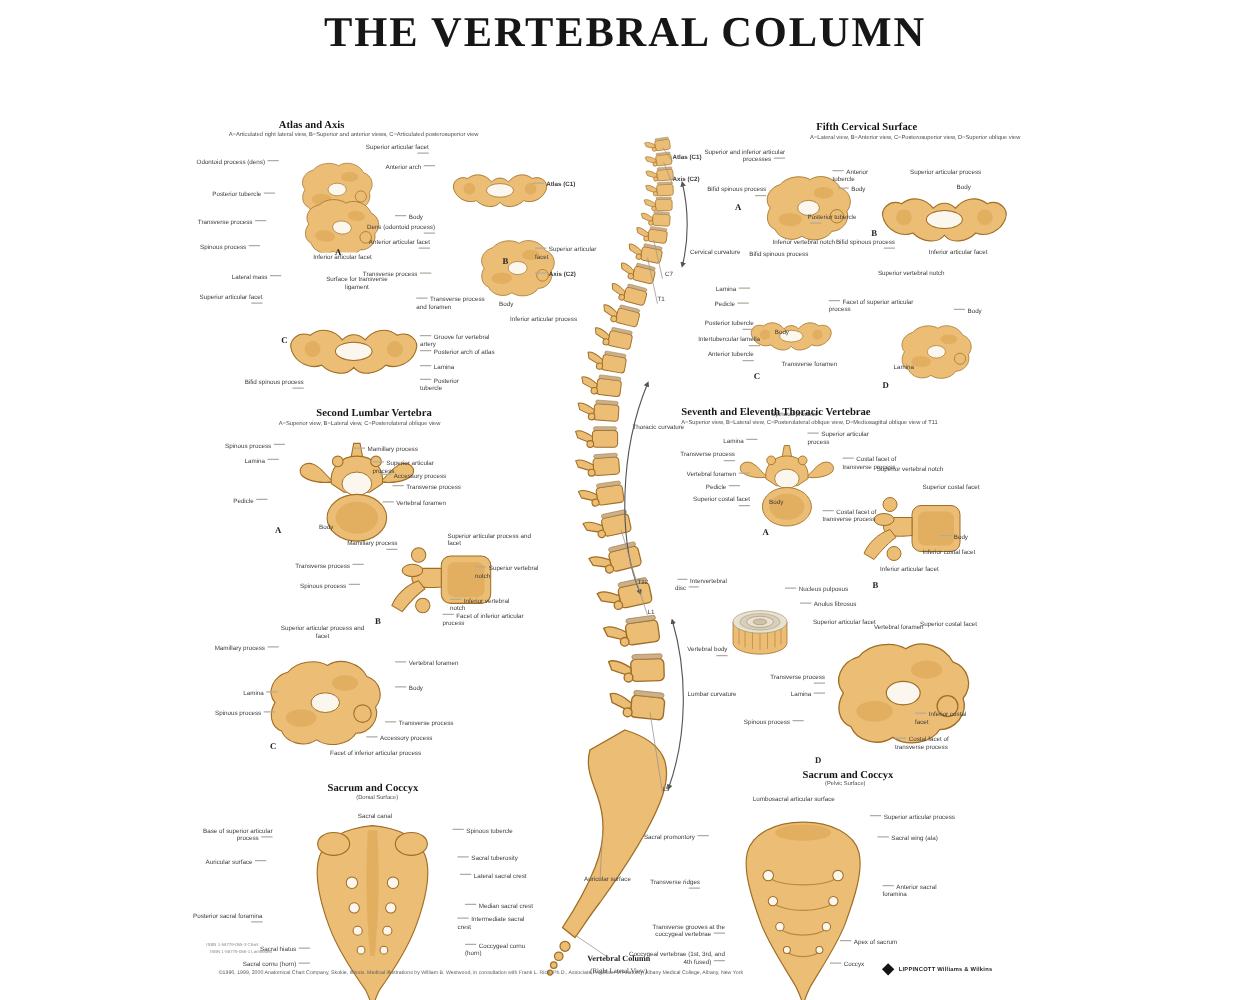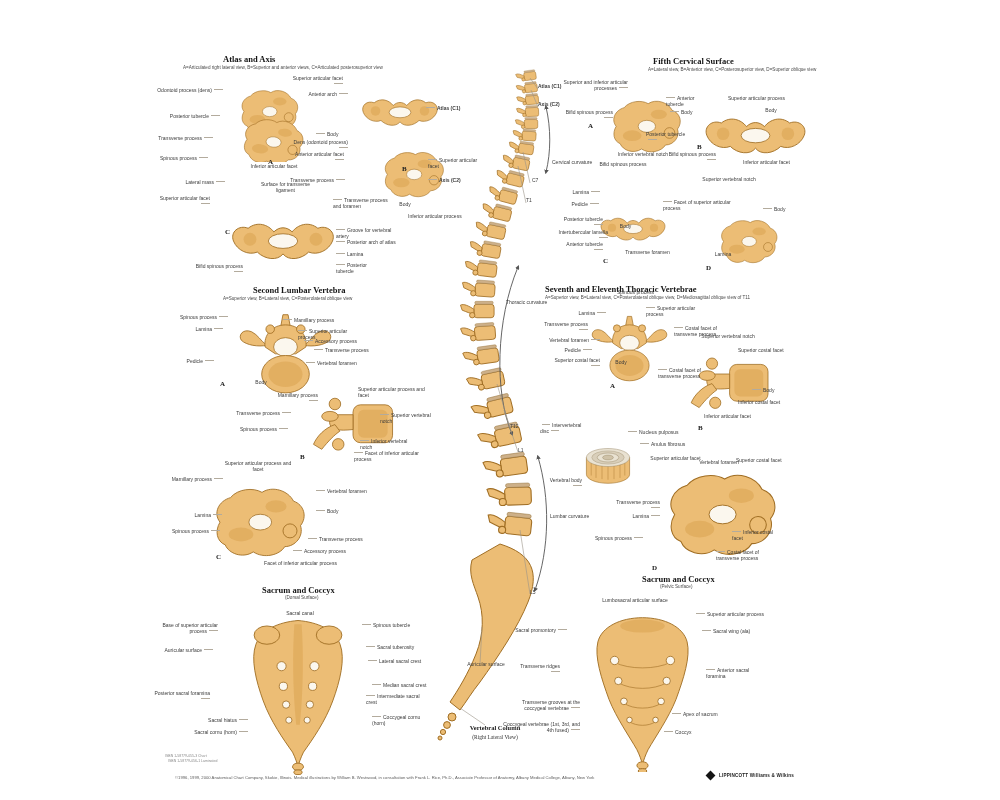--- a/index.html
+++ b/index.html
@@ -1,20 +1,20 @@
 <!DOCTYPE html>
 <html><head>
 <meta charset="utf-8">
 <style>
   html,body{margin:0;padding:0;background:#e9e9e9;}
   #poster{position:relative;width:1000px;height:800px;background:#fff;margin:0 auto;overflow:hidden;
     font-family:"Liberation Sans",sans-serif;}
   #title{position:absolute;left:0;top:8px;width:1000px;text-align:center;
     font-family:"Liberation Serif",serif;font-weight:800;font-size:34px;letter-spacing:1.5px;color:#161616;}
-  .sec{position:absolute;}
+  .sec{position:absolute;margin-top:40px;}
   .sec-heading{position:absolute;font-family:"Liberation Serif",serif;font-weight:bold;font-size:8.5px;color:#151515;white-space:nowrap;}
   .sec-sub{position:absolute;font-size:4.6px;line-height:1.25;color:#4a4a4a;}
   .lbl{position:absolute;font-size:5px;line-height:1.12;color:#3b3b3b;}
   .ra{text-align:right;}
   .ctr{text-align:center;}
   .em{font-weight:bold;}
   .ldr-r::after{content:"";display:inline-block;width:9px;height:1px;background:#b3a globalization;}
   .ldr-r::after{content:"";display:inline-block;width:9px;height:1px;background:#b3ab9d;vertical-align:2px;margin-left:2px;}
   .ldr-l::before{content:"";display:inline-block;width:9px;height:1px;background:#b3ab9d;vertical-align:2px;margin-right:2px;}
   .ldr-b::before,.ldr-b::after{content:"";display:inline-block;width:8px;height:1px;background:#b3ab9d;vertical-align:2px;margin:0 2px;}
@@ -113,20 +113,21 @@
       <path class="ln2" d="M22,34 V60 M30,37 V64 M40,39 V66 M50,40 V67 M60,39 V66 M70,37 V64 M78,34 V60"></path>
       <ellipse class="ring1" cx="50" cy="30" rx="36" ry="15"></ellipse>
       <ellipse class="ring2" cx="50" cy="30" rx="27" ry="11"></ellipse>
       <ellipse class="ring1" cx="50" cy="30" rx="18" ry="7.5"></ellipse>
       <ellipse class="ring3" cx="50" cy="30" rx="9" ry="4"></ellipse>
     </g>
   </defs>
 </svg>
 
 <div id="poster">
+  <div id="title">THE VERTEBRAL COLUMN</div>
 
   <div class="sec" style="left:380px;top:62px;width:220px;height:710px">
     <svg class="illus" style="left:0;top:0" width="220" height="700" viewBox="0 0 220 700">
       <defs>
         <g id="vt">
           <rect class="bone" x="-12" y="-8" width="24" height="16" rx="3.5"></rect>
           <rect x="-11" y="-11.5" width="22" height="3.5" rx="1.7" style="fill:#cdb089;stroke:#9c7a44;stroke-width:.5"></rect>
           <path class="bone" d="M-12,-2 C-18,-6 -24,-9 -28,-7 L-26,-1 C-21,1 -16,3 -12,4 Z"></path>
           <circle class="bone" cx="-14" cy="5" r="3.2"></circle>
         </g>

